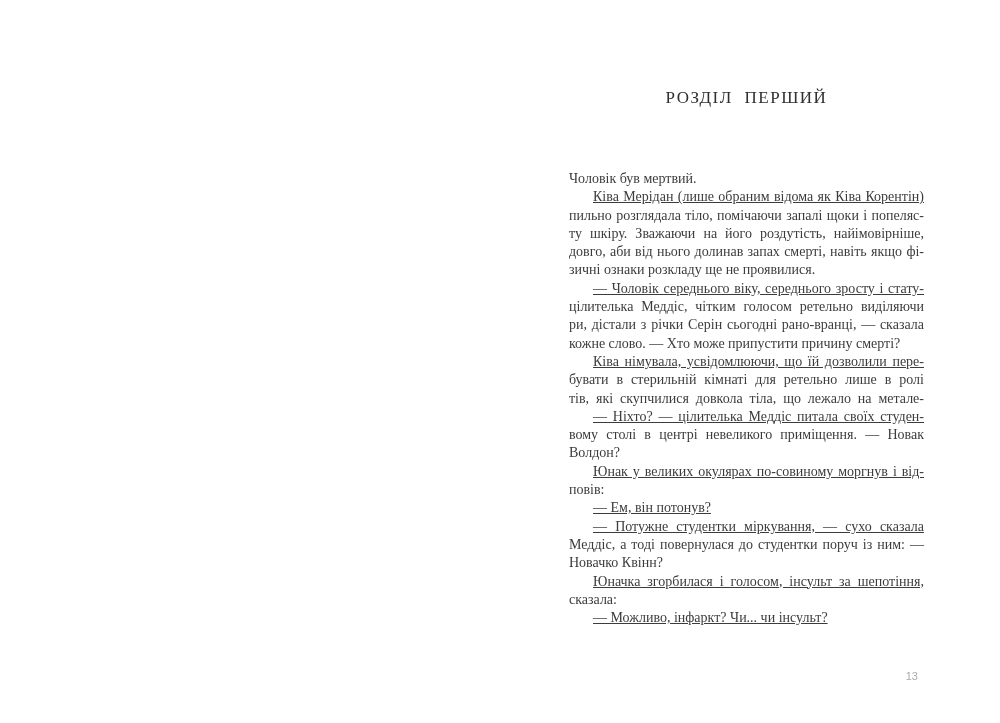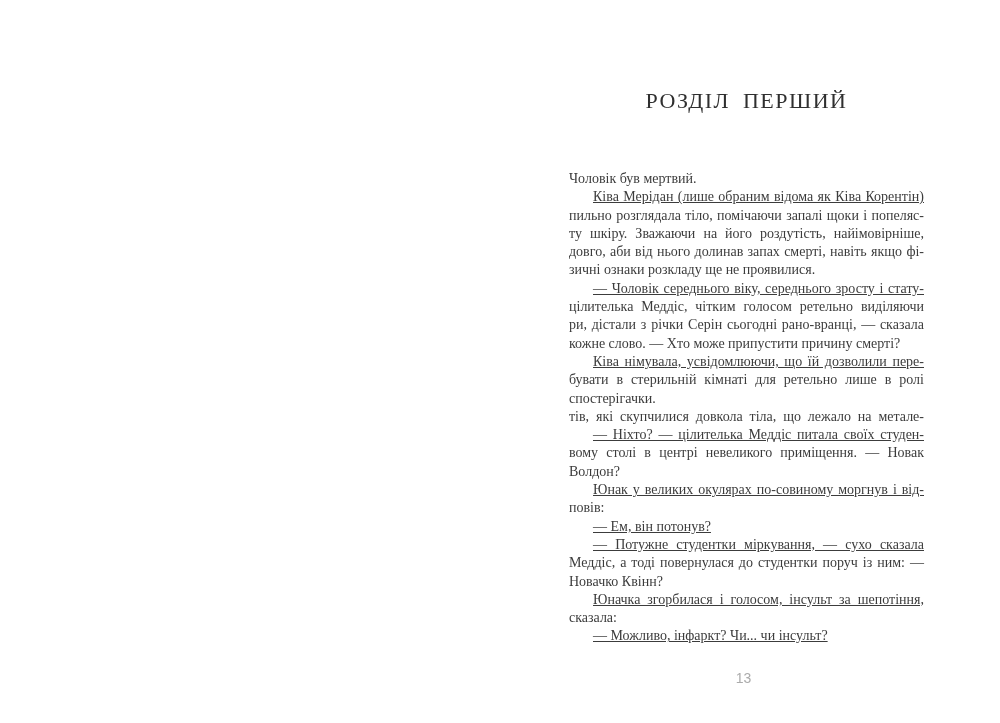--- a/index.html
+++ b/index.html
@@ -20,38 +20,38 @@
     background: #ffffff;
   }
   .page-right {
     position: absolute; left: 500px; top: 0; width: 500px; height: 723px;
     background: #ffffff;
   }
   .chapter-title {
     position: absolute; left: 69px; top: 88px; width: 355px;
     margin: 0;
     text-align: center;
-    font-size: 22px; font-weight: 400;
+    font-size: 17px; font-weight: 400;
     letter-spacing: 1.5px; word-spacing: 6px;
     color: var(--title, #2f2f2f);
     font-family: "Liberation Serif", "DejaVu Serif", serif;
   }
   .body-text {
     position: absolute; left: 69px; top: 170px; width: 355px;
     font-size: 14px; line-height: 18.3px;
     color: var(--text, #3c3c3c);
   }
   .line { min-height: 18.3px; }
   .just { text-align: justify; text-align-last: justify; }
   .last { text-align: center; text-align-last: left; }
   .indent { padding-left: 24px; text-decoration: underline; }
   .page-number {
     position: absolute; left: 69px; top: 670px; width: 349px;
-    text-align: center;
-    font-size: 14px;
+    text-align: right;
+    font-size: 11px;
     color: var(--pagenum, #ababab);
     font-family: "Liberation Sans", "DejaVu Sans", sans-serif;
   }
 </style>
 </head>
 <body style="--text: #3c3c3c; --title: #2f2f2f; --pagenum: #ababab; --border: #eaeaea;">
 
 <div class="frame"></div>
 
 <div class="page-left"></div>
@@ -65,21 +65,20 @@
       <div class="line just">пильно розглядала тіло, помічаючи запалі щоки і попеляс-</div>
       <div class="line just">ту шкіру. Зважаючи на його роздутість, найімовірніше,</div>
       <div class="line just">довго, аби від нього долинав запах смерті, навіть якщо фі-</div>
       <div class="line last">зичні ознаки розкладу ще не проявилися.</div>
       <div class="line just indent">— Чоловік середнього віку, середнього зросту і стату-</div>
       <div class="line just">цілителька Меддіс, чітким голосом ретельно виділяючи</div>
       <div class="line just">ри, дістали з річки Серін сьогодні рано-вранці, — сказала</div>
       <div class="line last">кожне слово. — Хто може припустити причину смерті?</div>
       <div class="line just indent">Ківа німувала, усвідомлюючи, що їй дозволили пере-</div>
       <div class="line just">бувати в стерильній кімнаті для ретельно лише в ролі</div>
-      <div class="line last">спостерігачки.</div>
       <div class="line just">тів, які скупчилися довкола тіла, що лежало на метале-</div>
       <div class="line just indent">— Ніхто? — цілителька Меддіс питала своїх студен-</div>
       <div class="line just">вому столі в центрі невеликого приміщення. — Новак</div>
       <div class="line last">Волдон?</div>
       <div class="line just indent">Юнак у великих окулярах по-совиному моргнув і від-</div>
       <div class="line last">повів:</div>
       <div class="line last indent">— Ем, він потонув?</div>
       <div class="line just indent">— Потужне студентки міркування, — сухо сказала</div>
       <div class="line just">Меддіс, а тоді повернулася до студентки поруч із ним: —</div>
       <div class="line last">Новачко Квінн?</div>

